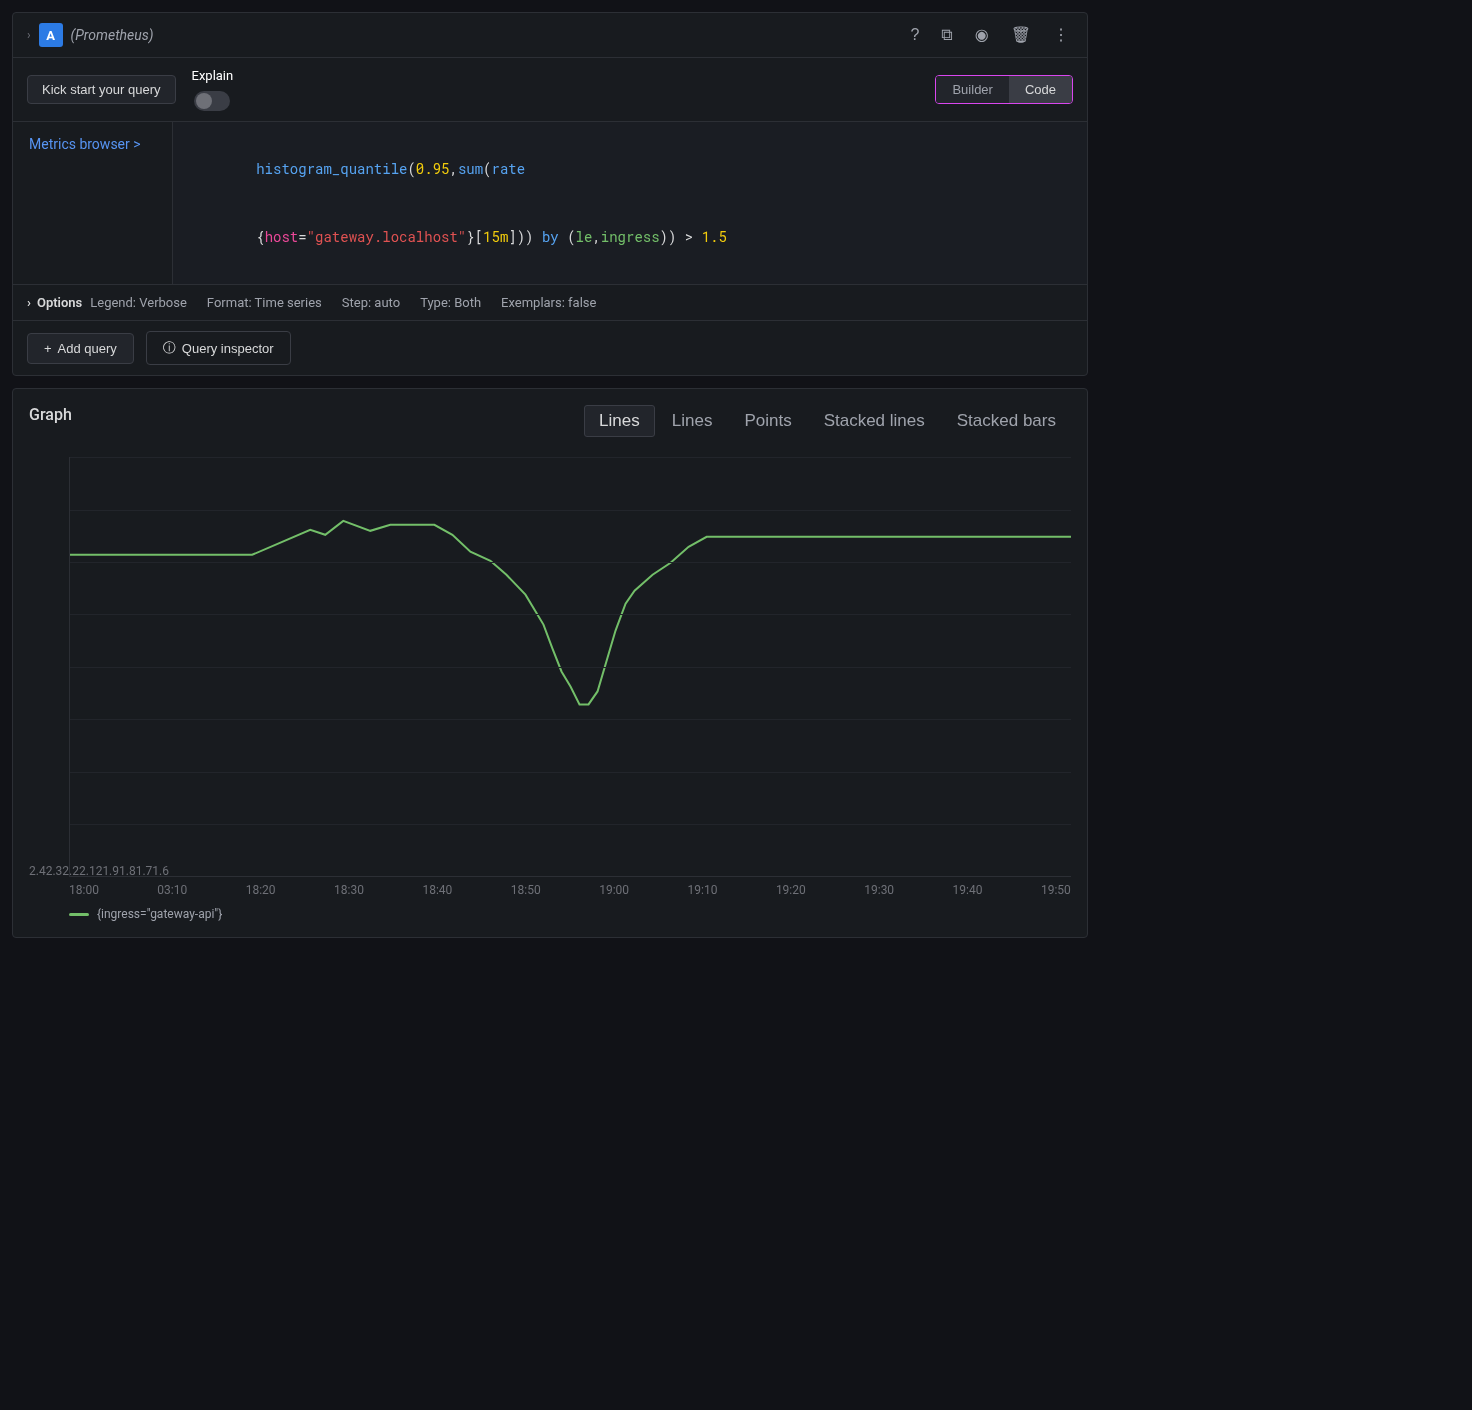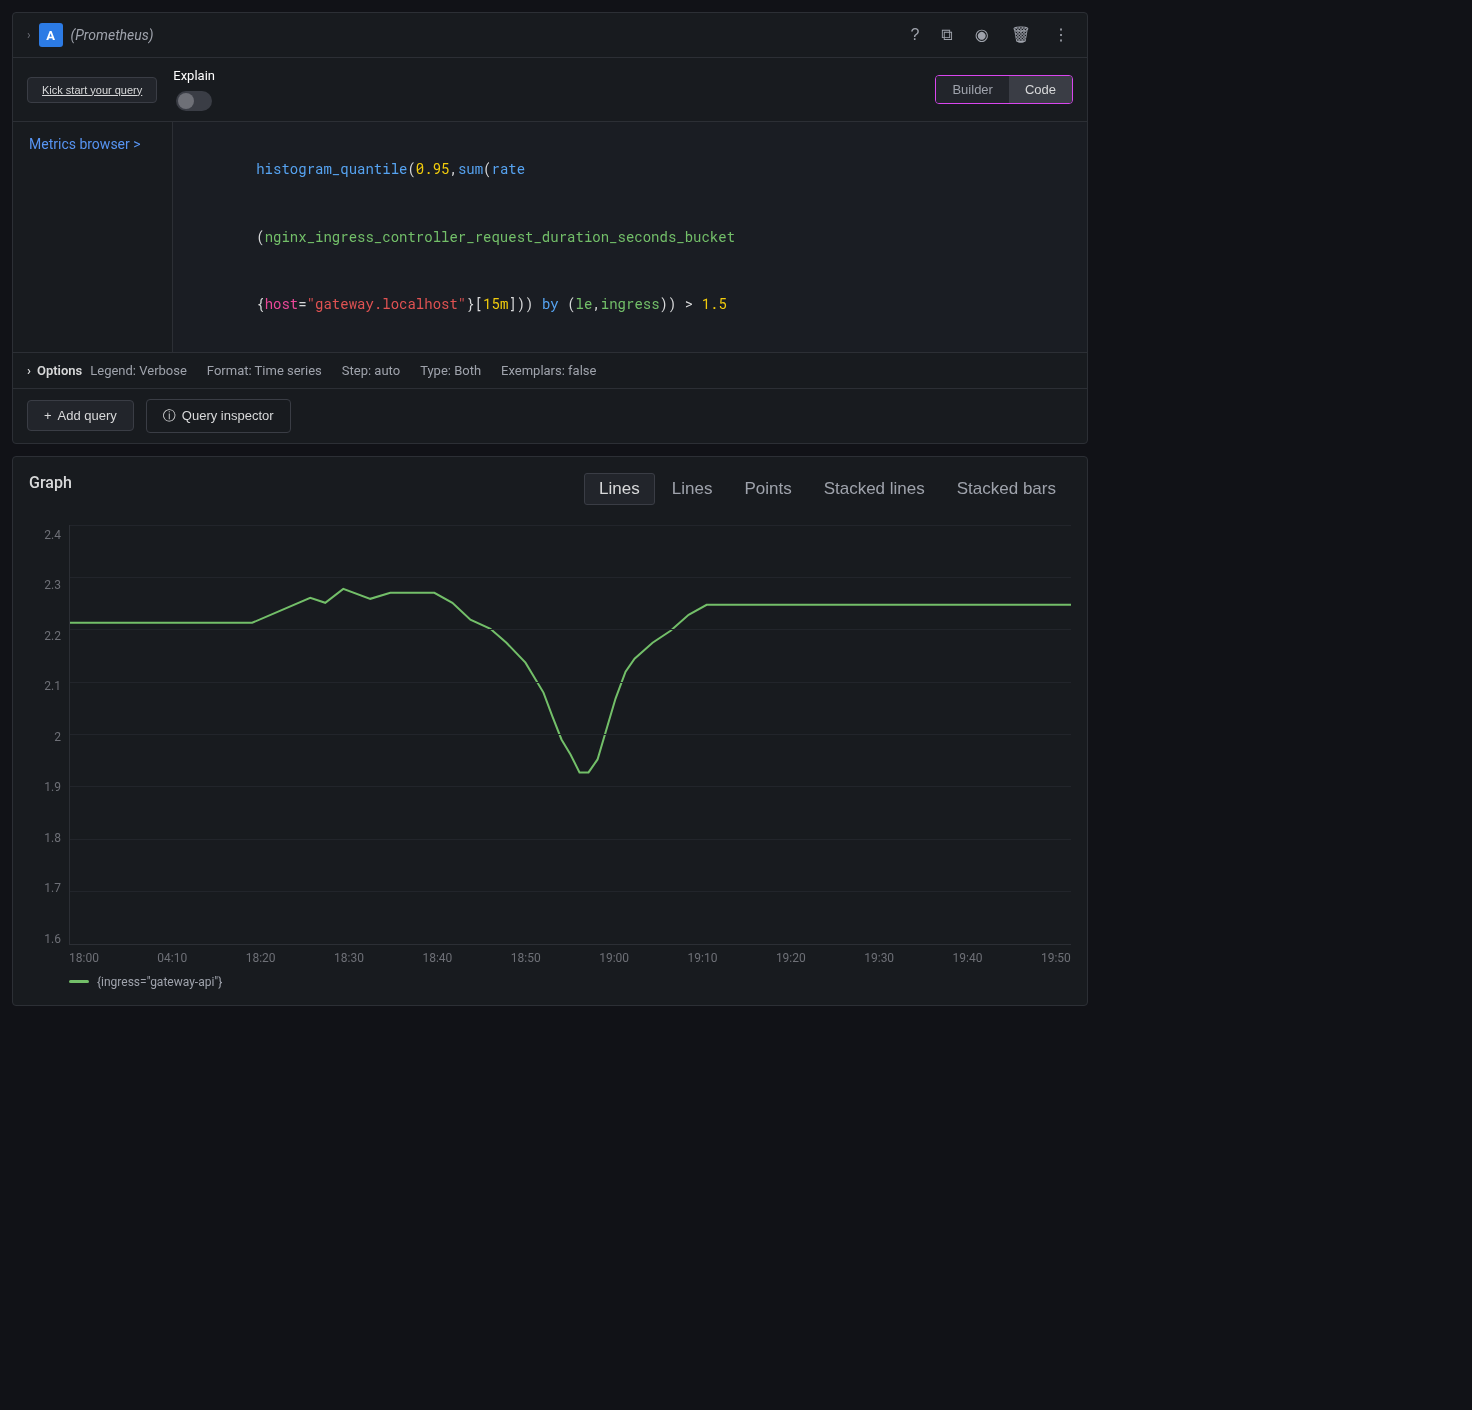--- a/index.html
+++ b/index.html
@@ -85,23 +85,22 @@
       gap: 16px;
     }
 
     .kick-start-btn {
       background: #22252b;
       border: 1px solid #3a3d45;
       border-radius: 4px;
       color: #d8d9da;
       padding: 6px 14px;
       cursor: pointer;
-      font-size: 11px;
+      font-size: 13px;
       white-space: nowrap;
-      text-decoration: underline;
     }
 
     .explain-group {
       display: flex;
       align-items: center;
       gap: 8px;
       color: #ffffff;
       font-size: 13px;
       flex-direction: column;
     }
@@ -289,21 +288,21 @@
     }
 
     .chart-area {
       display: flex;
       gap: 0;
     }
 
     .y-axis {
       width: 40px;
       display: flex;
-      flex-direction: column;
+      flex-direction: row;
       justify-content: space-between;
       align-items: flex-end;
       padding-right: 8px;
       color: #6e7077;
       font-size: 12px;
       height: 420px;
       padding-top: 4px;
       padding-bottom: 0;
     }
 
@@ -392,23 +391,20 @@
     </div>
   </div>
 
   <div class="query-editor-row">
     <div class="metrics-browser">
       <span>Metrics browser &gt;</span>
     </div>
     <div class="code-editor">
       <div class="code-line">
         <span class="c-fn">histogram_quantile</span><span class="c-op">(</span><span class="c-num">0.95</span><span class="c-op">,</span><span class="c-fn">sum</span><span class="c-op">(</span><span class="c-fn">rate</span>
-      </div>
-      <div class="code-line">
-        <span class="c-op">(</span><span class="c-val">nginx_ingress_controller_request_duration_seconds_bucket</span>
       </div>
       <div class="code-line">
         <span class="c-op">{</span><span class="c-kw">host</span><span class="c-op">=</span><span class="c-str">"gateway.localhost"</span><span class="c-op">}</span><span class="c-op">[</span><span class="c-num">15m</span><span class="c-op">]))</span> <span class="c-fn">by</span> <span class="c-op">(</span><span class="c-val">le</span><span class="c-op">,</span><span class="c-val">ingress</span><span class="c-op">))</span> <span class="c-op">&gt;</span> <span class="c-num">1.5</span>
       </div>
     </div>
   </div>
 
   <div class="options-row">
     <div class="options-toggle">
       <span>›</span>
@@ -510,21 +506,21 @@
             820,80
             900,80
             1000,80
           "></polyline>
       </svg>
     </div>
   </div>
 
   <div class="x-axis">
     <span>18:00</span>
-    <span>04:10</span>
+    <span>03:10</span>
     <span>18:20</span>
     <span>18:30</span>
     <span>18:40</span>
     <span>18:50</span>
     <span>19:00</span>
     <span>19:10</span>
     <span>19:20</span>
     <span>19:30</span>
     <span>19:40</span>
     <span>19:50</span>

